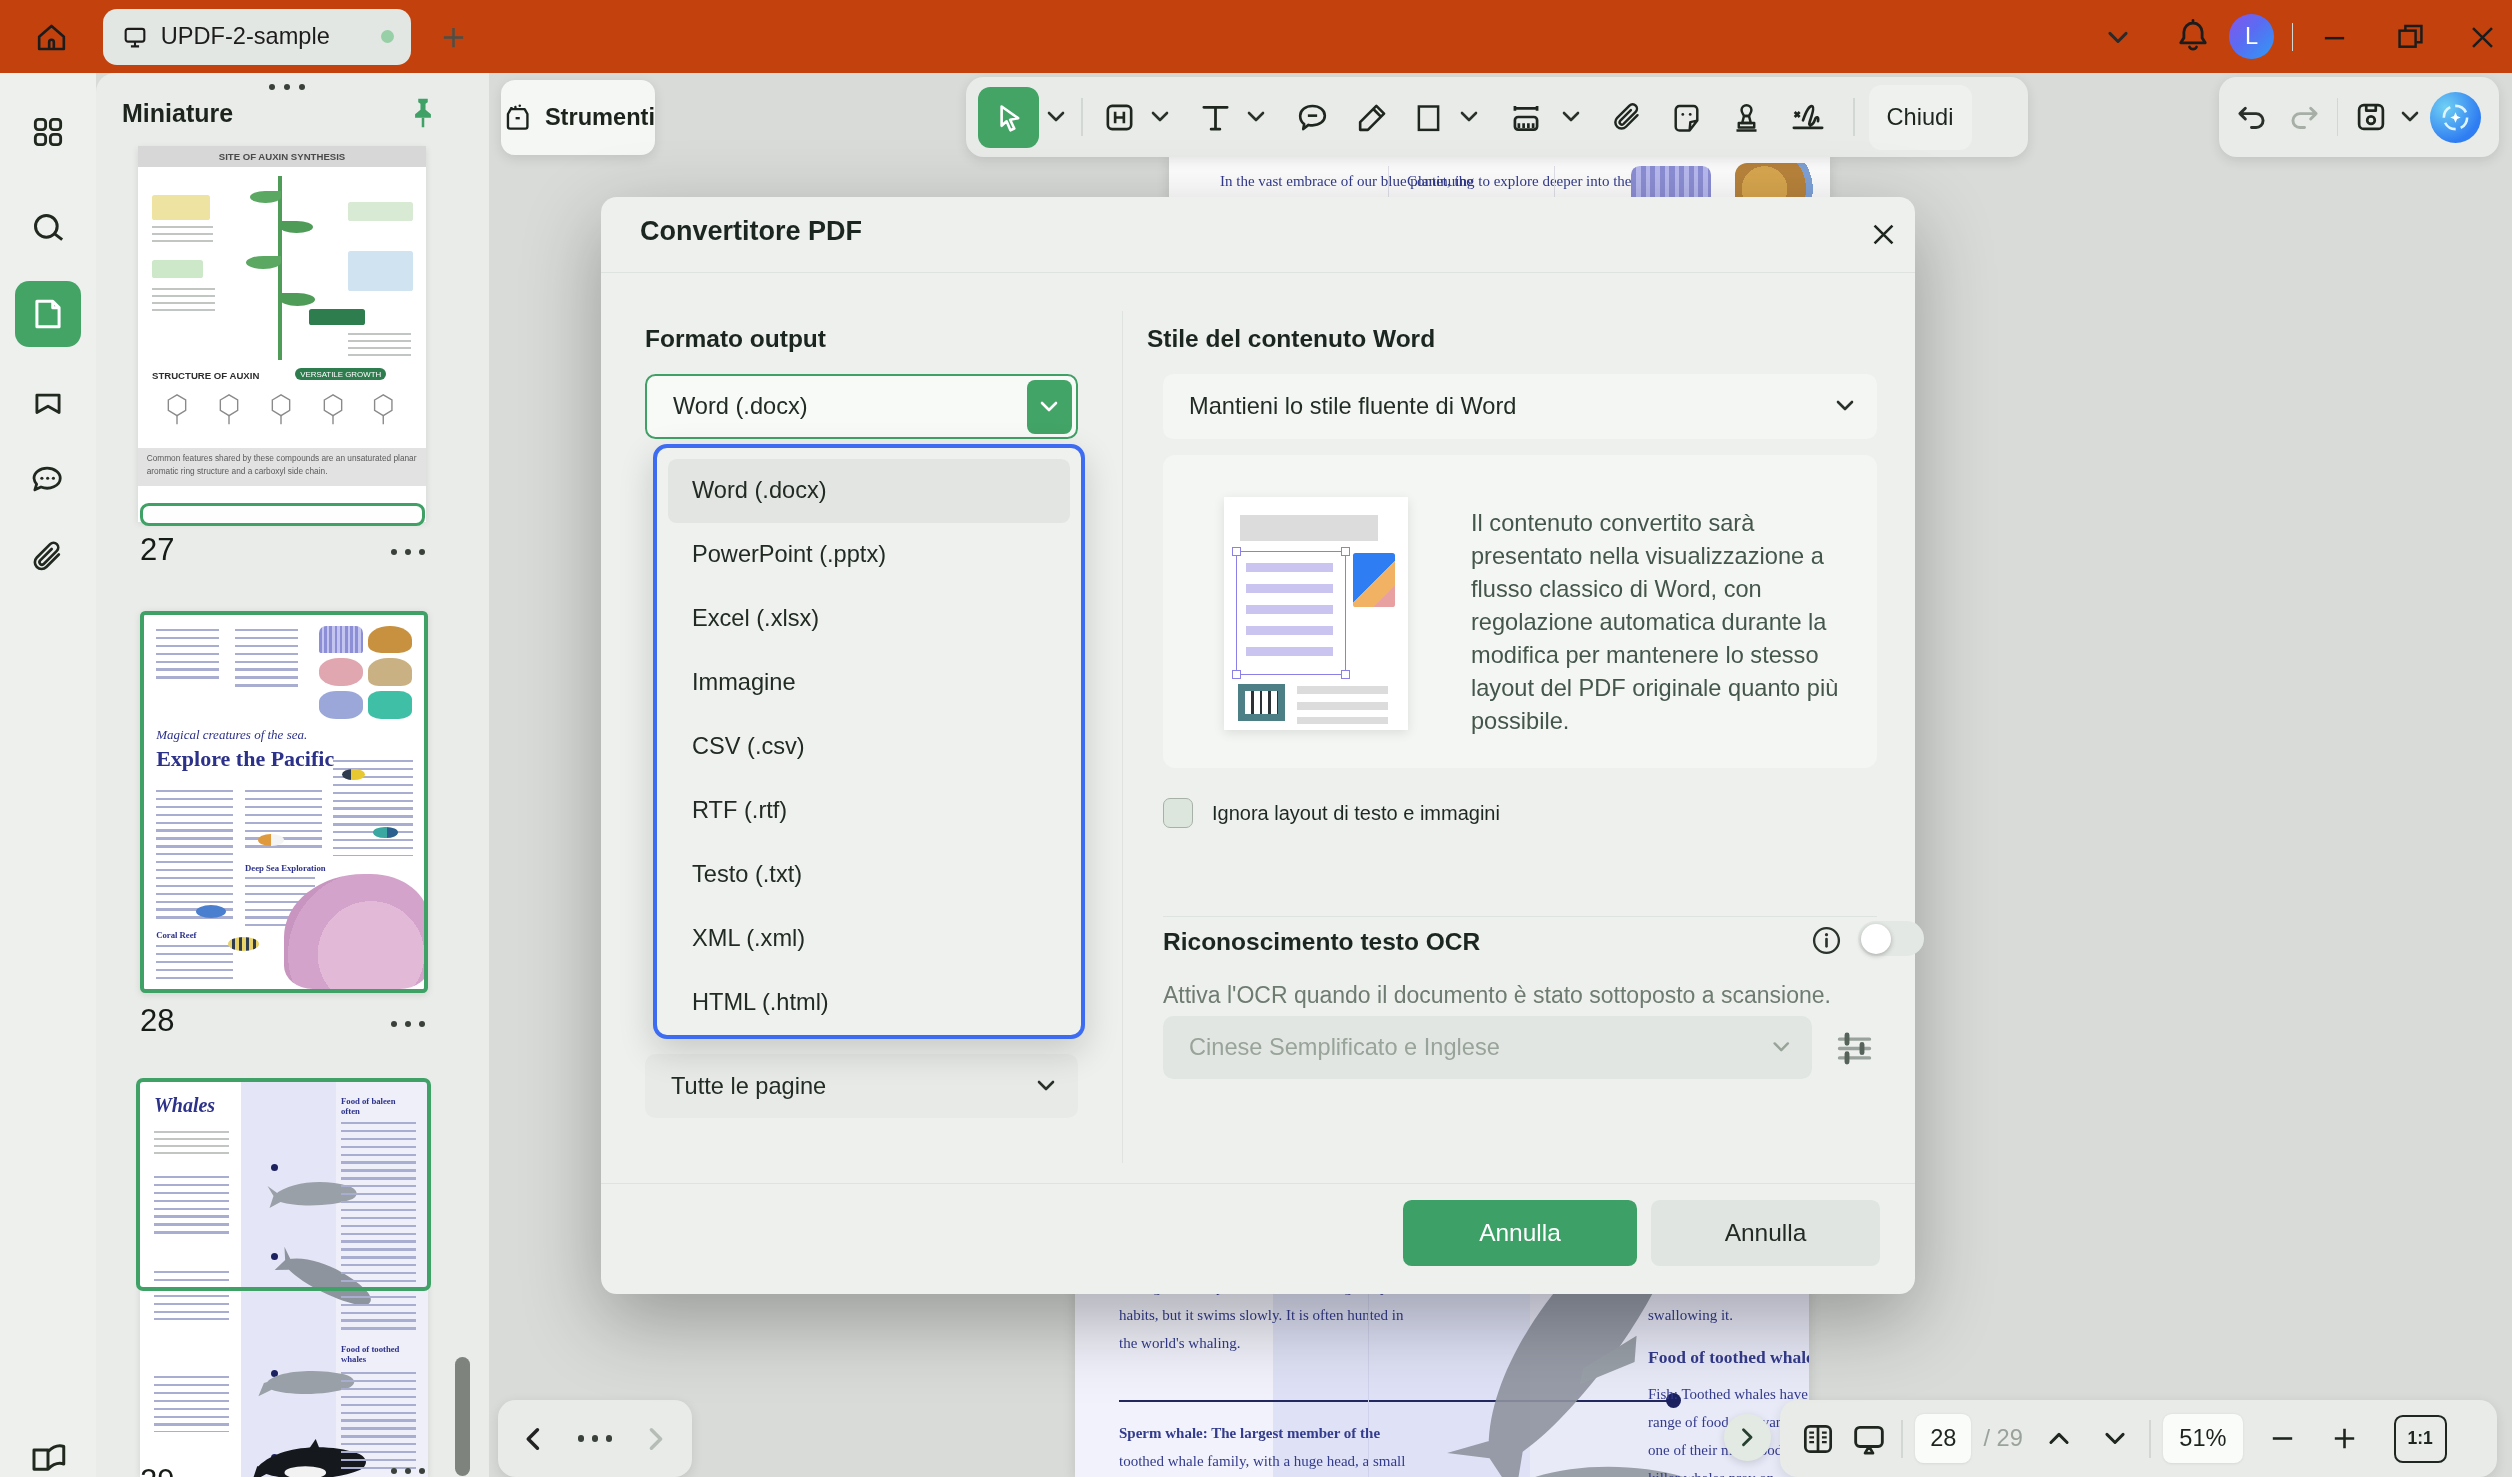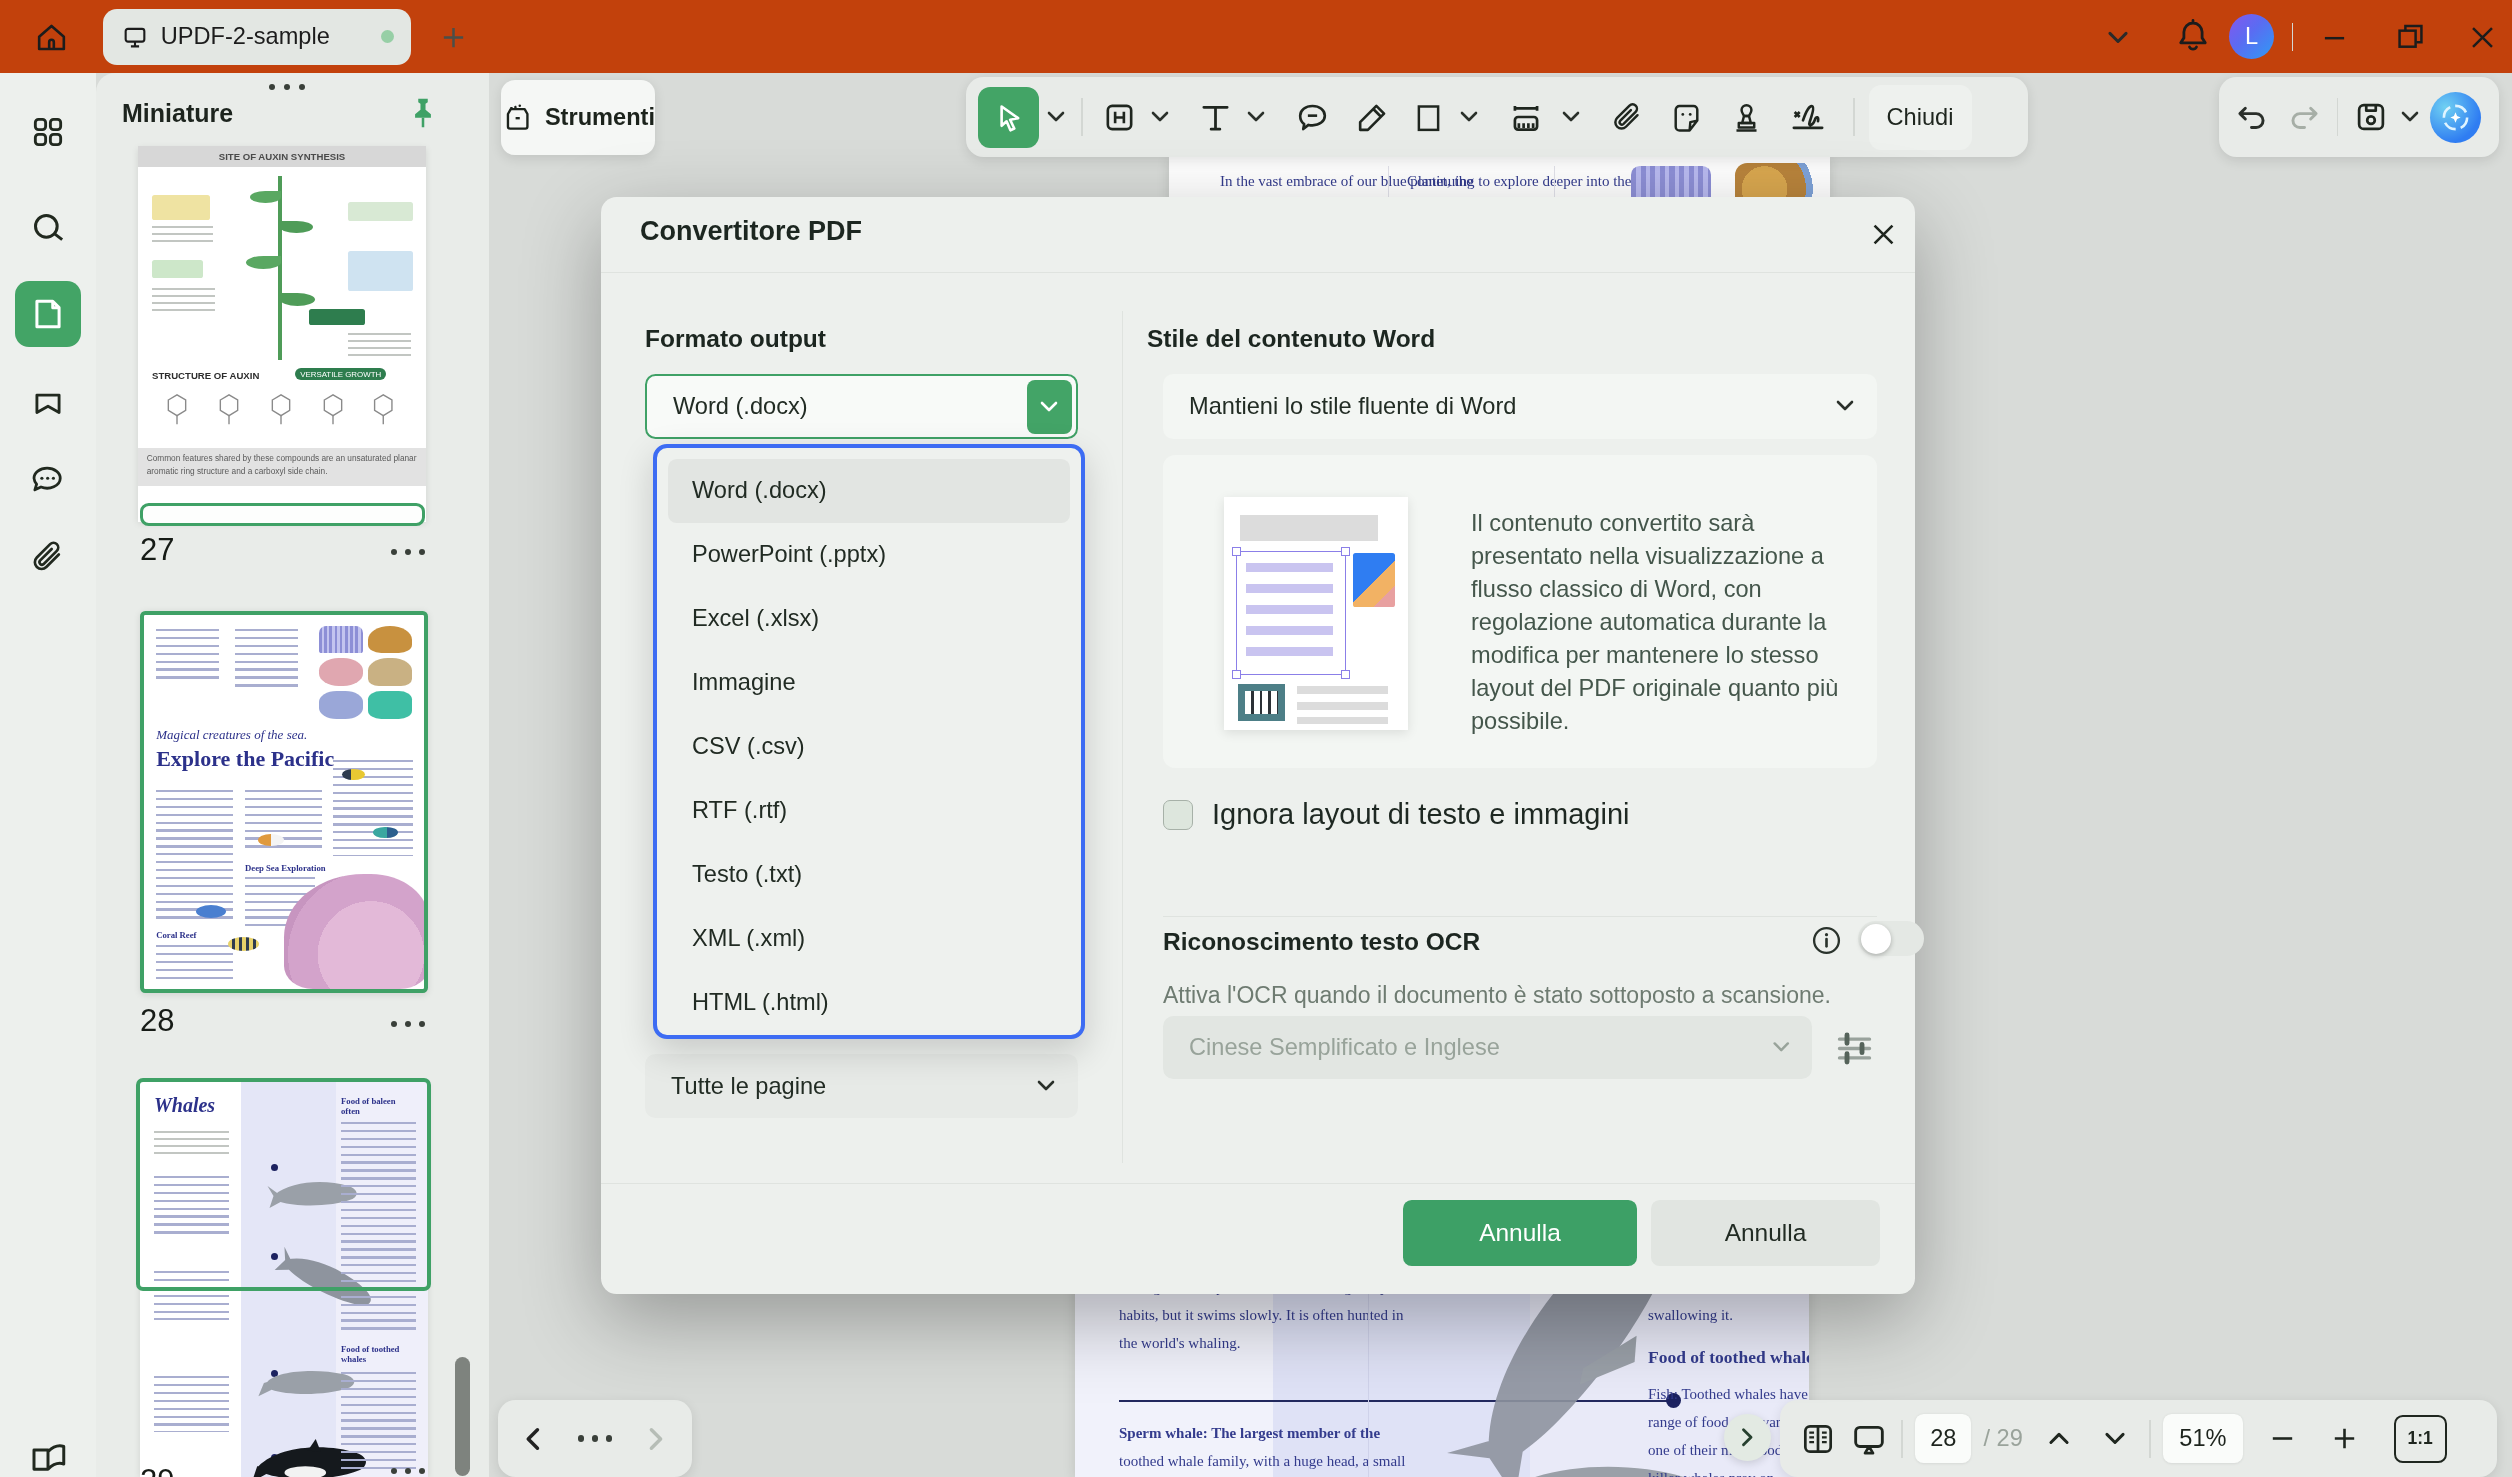--- a/index.html
+++ b/index.html
@@ -547,21 +547,21 @@
         <div class="abs" style="left:14px;top:187px;width:47px;height:37px;background:#4d7f87;display:flex;align-items:center;justify-content:center;">
             <i style="width:33px;height:23px;background:repeating-linear-gradient(90deg,#fff 0 6.1px,#2c3136 6.1px 8.7px);display:block;"></i>
           </div>
         <div class="abs" style="left:73px;top:189px;width:91px;height:38px;background:repeating-linear-gradient(to bottom,#dcdcdc 0 7.9px,transparent 7.9px 15.7px);"></div>
       </div>
       <div class="abs desc" style="left:308px;top:52px;width:376px;">Il contenuto convertito sarà presentato nella visualizzazione a flusso classico di Word, con regolazione automatica durante la modifica per mantenere lo stesso layout del PDF originale quanto più possibile.</div>
     </div>
 
     <div class="abs" style="left:562px;top:601px;display:flex;align-items:center;gap:19px;">
       <span style="width:28px;height:28px;border:1.7px solid #a7b1a8;background:#dde6dd;border-radius:7px;display:inline-block;"></span>
-      <span style="font-size:29px;">Ignora layout di testo e immagini</span>
+      <span style="font-size:20px;">Ignora layout di testo e immagini</span>
     </div>
 
     <div class="abs hdiv" style="left:562px;top:719px;width:714px;"></div>
 
     <div class="abs dlg-sec" style="left:562px;top:294px;top:731px;">Riconoscimento testo OCR</div>
     <svg class="abs" style="left:1208px;top:726px;" width="35" height="35" viewBox="0 0 24 24">
         <circle cx="12" cy="12" r="8.5" fill="none" stroke="#2a332c" stroke-width="1.6"></circle>
         <path d="M12 11v5" stroke="#2a332c" stroke-width="1.8" stroke-linecap="round"></path>
         <circle cx="12" cy="8" r="1.1" fill="#2a332c"></circle>
       </svg>

